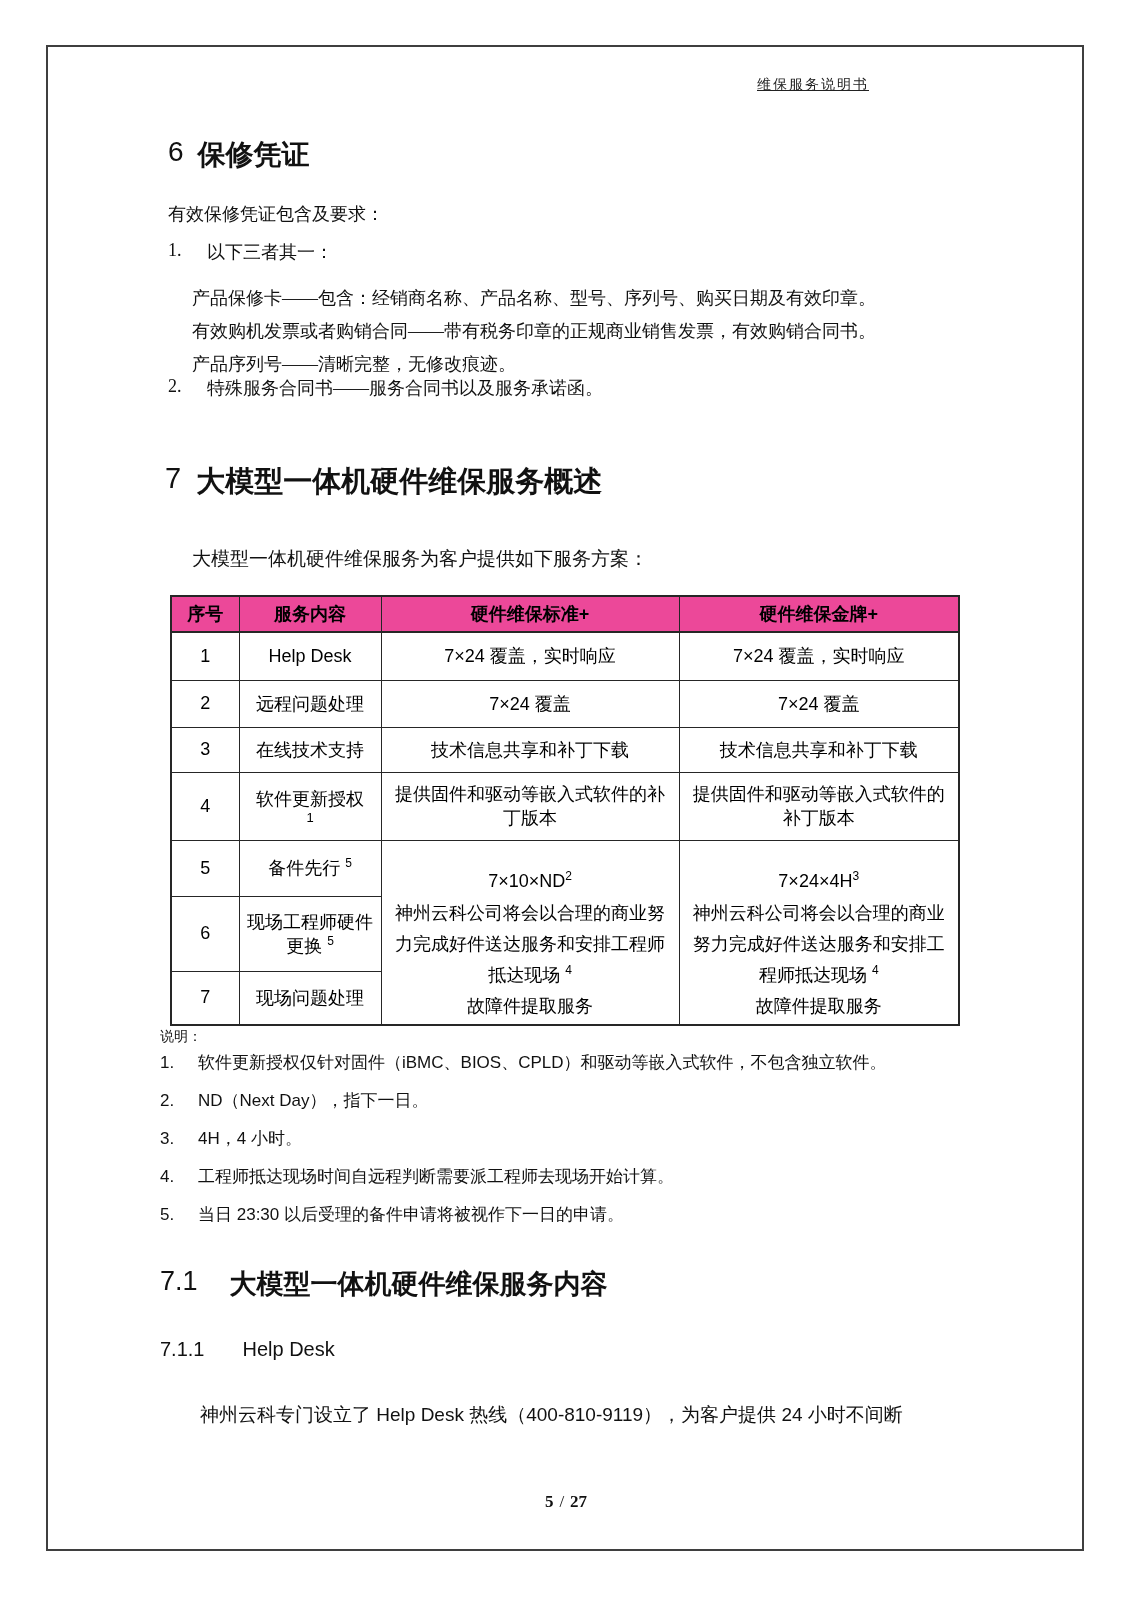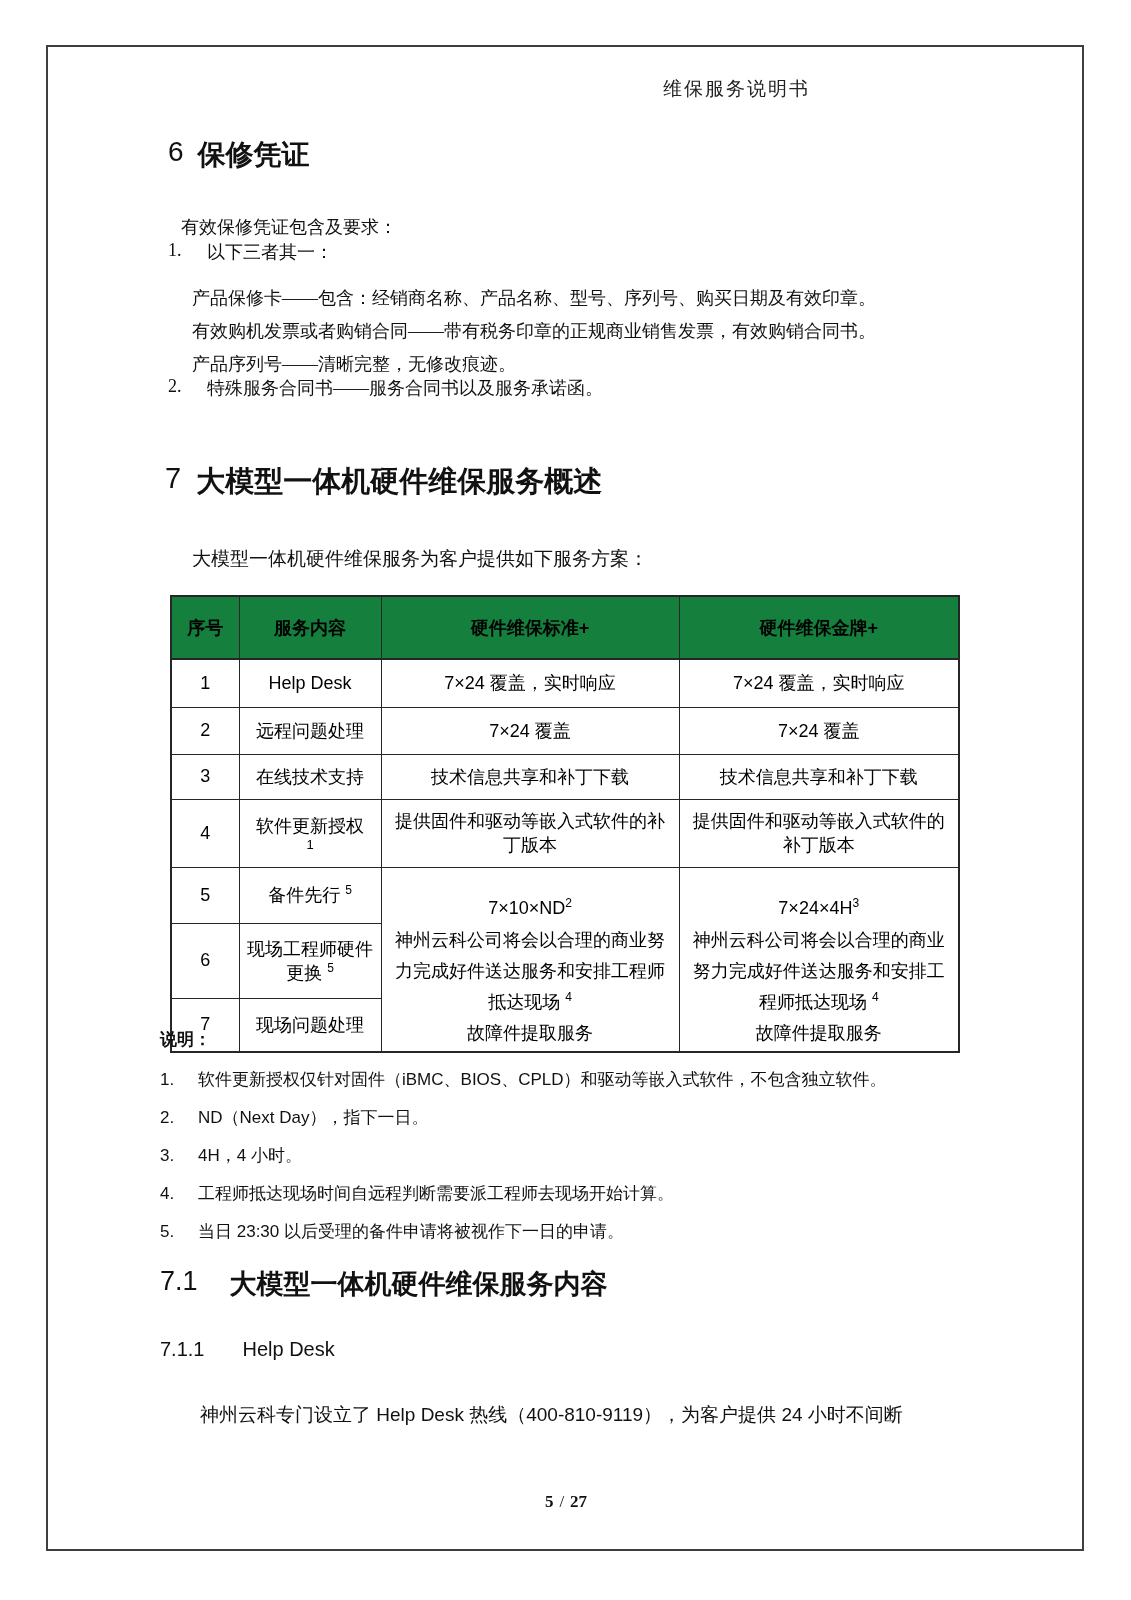--- a/index.html
+++ b/index.html
@@ -2,54 +2,54 @@
 <html><head>
 <meta charset="utf-8">
 <style>
   html,body{margin:0;padding:0;}
   body{width:1131px;height:1600px;background:#ffffff;position:relative;
        font-family:"Liberation Sans",sans-serif;color:#111;overflow:hidden;}
   .serif{font-family:"Liberation Serif",serif;}
   .sans{font-family:"Liberation Sans",sans-serif;}
   .page-border{position:absolute;left:46px;top:45px;width:1038px;height:1506px;
        border:2px solid #3f3f3f;box-sizing:border-box;}
-  .doc-header{position:absolute;top:76px;left:663px;width:300px;text-align:left;
-       font-family:"Liberation Serif",serif;font-size:19px;color:#222;letter-spacing:2px;}
+  .doc-header{position:absolute;top:76px;left:663px;width:300px;text-align:center;
+       font-family:"Liberation Serif",serif;font-size:14px;color:#222;letter-spacing:2px;text-decoration:underline;}
   
   .h-s6{position:absolute;top:136px;left:168px;font-size:28px;display:flex;gap:14px;margin:0;}
   .h-s7{position:absolute;top:462px;left:165px;font-size:29px;display:flex;gap:15px;margin:0;}
   .h-s71{position:absolute;top:1266px;left:160px;font-size:27px;display:flex;gap:32px;margin:0;}
   .h-s711{position:absolute;top:1338px;left:160px;font-size:20px;font-weight:400;display:flex;gap:38px;margin:0;align-items:flex-end;}
   .h-num{font-weight:400;}
   .h-title{font-weight:700;}
   
-  .s6-intro{position:absolute;top:202px;left:168px;font-size:18px;margin:13px;}
+  .s6-intro{position:absolute;top:202px;left:168px;font-size:18px;margin:0;}
   .list-item{position:absolute;left:168px;font-size:18px;display:flex;}
   .li-num{width:39px;}
   .item1{top:240px;}
   .item2{top:376px;}
   .s6-sub{position:absolute;top:282px;left:192px;width:800px;font-size:18px;line-height:33px;}
   .s7-intro{position:absolute;top:546px;left:192px;font-size:19px;margin:0;}
   
   .svc-table{position:absolute;top:595px;left:170px;width:788px;border-collapse:collapse;
        table-layout:fixed;border:2px solid #262626;font-size:18px;color:#000;}
   .svc-table th,.svc-table td{border:1px solid #262626;text-align:center;vertical-align:middle;
        padding:2px 6px;box-sizing:border-box;}
-  .svc-table th{background:#15803d;font-weight:700;height:63px;border-bottom:2px solid #262626;}
+  .svc-table th{background:#ec4899;font-weight:700;height:36px;border-bottom:2px solid #262626;}
   .r1 td{height:48px;} .r2 td{height:47px;} .r3 td{height:45px;} .r4 td{height:68px;}
   .r5 td{height:48px;} .r6 td{height:65px;} .r7 td{height:45px;}
   td.merged{vertical-align:top;height:auto;}
   .sup{font-size:12px;vertical-align:super;line-height:0;}
   .svc-line2{font-size:13px;line-height:14px;}
   .m-sla{line-height:34px;padding-top:21px;}
   .m-body{line-height:31px;}
   .m-extra{line-height:31px;}
   
   .notes{position:absolute;top:1028px;left:160px;width:810px;}
-  .notes-label{font-weight:700;font-size:17px;margin-bottom:18px;}
+  .notes-label{font-weight:400;font-size:14px;margin-bottom:6px;}
   .note-item{display:flex;font-size:17px;margin-bottom:17px;line-height:21px;}
   .note-num{width:38px;flex:0 0 38px;}
   
   .helpdesk-p{position:absolute;top:1402px;left:200px;font-size:19px;margin:0;}
   .page-footer{position:absolute;top:1492px;left:46px;width:1040px;text-align:center;
        font-family:"Liberation Serif",serif;font-size:17px;}
   .page-footer .num{font-weight:700;}
   .page-footer .sep{font-weight:400;padding:0 6px;}
 </style>
 </head>

